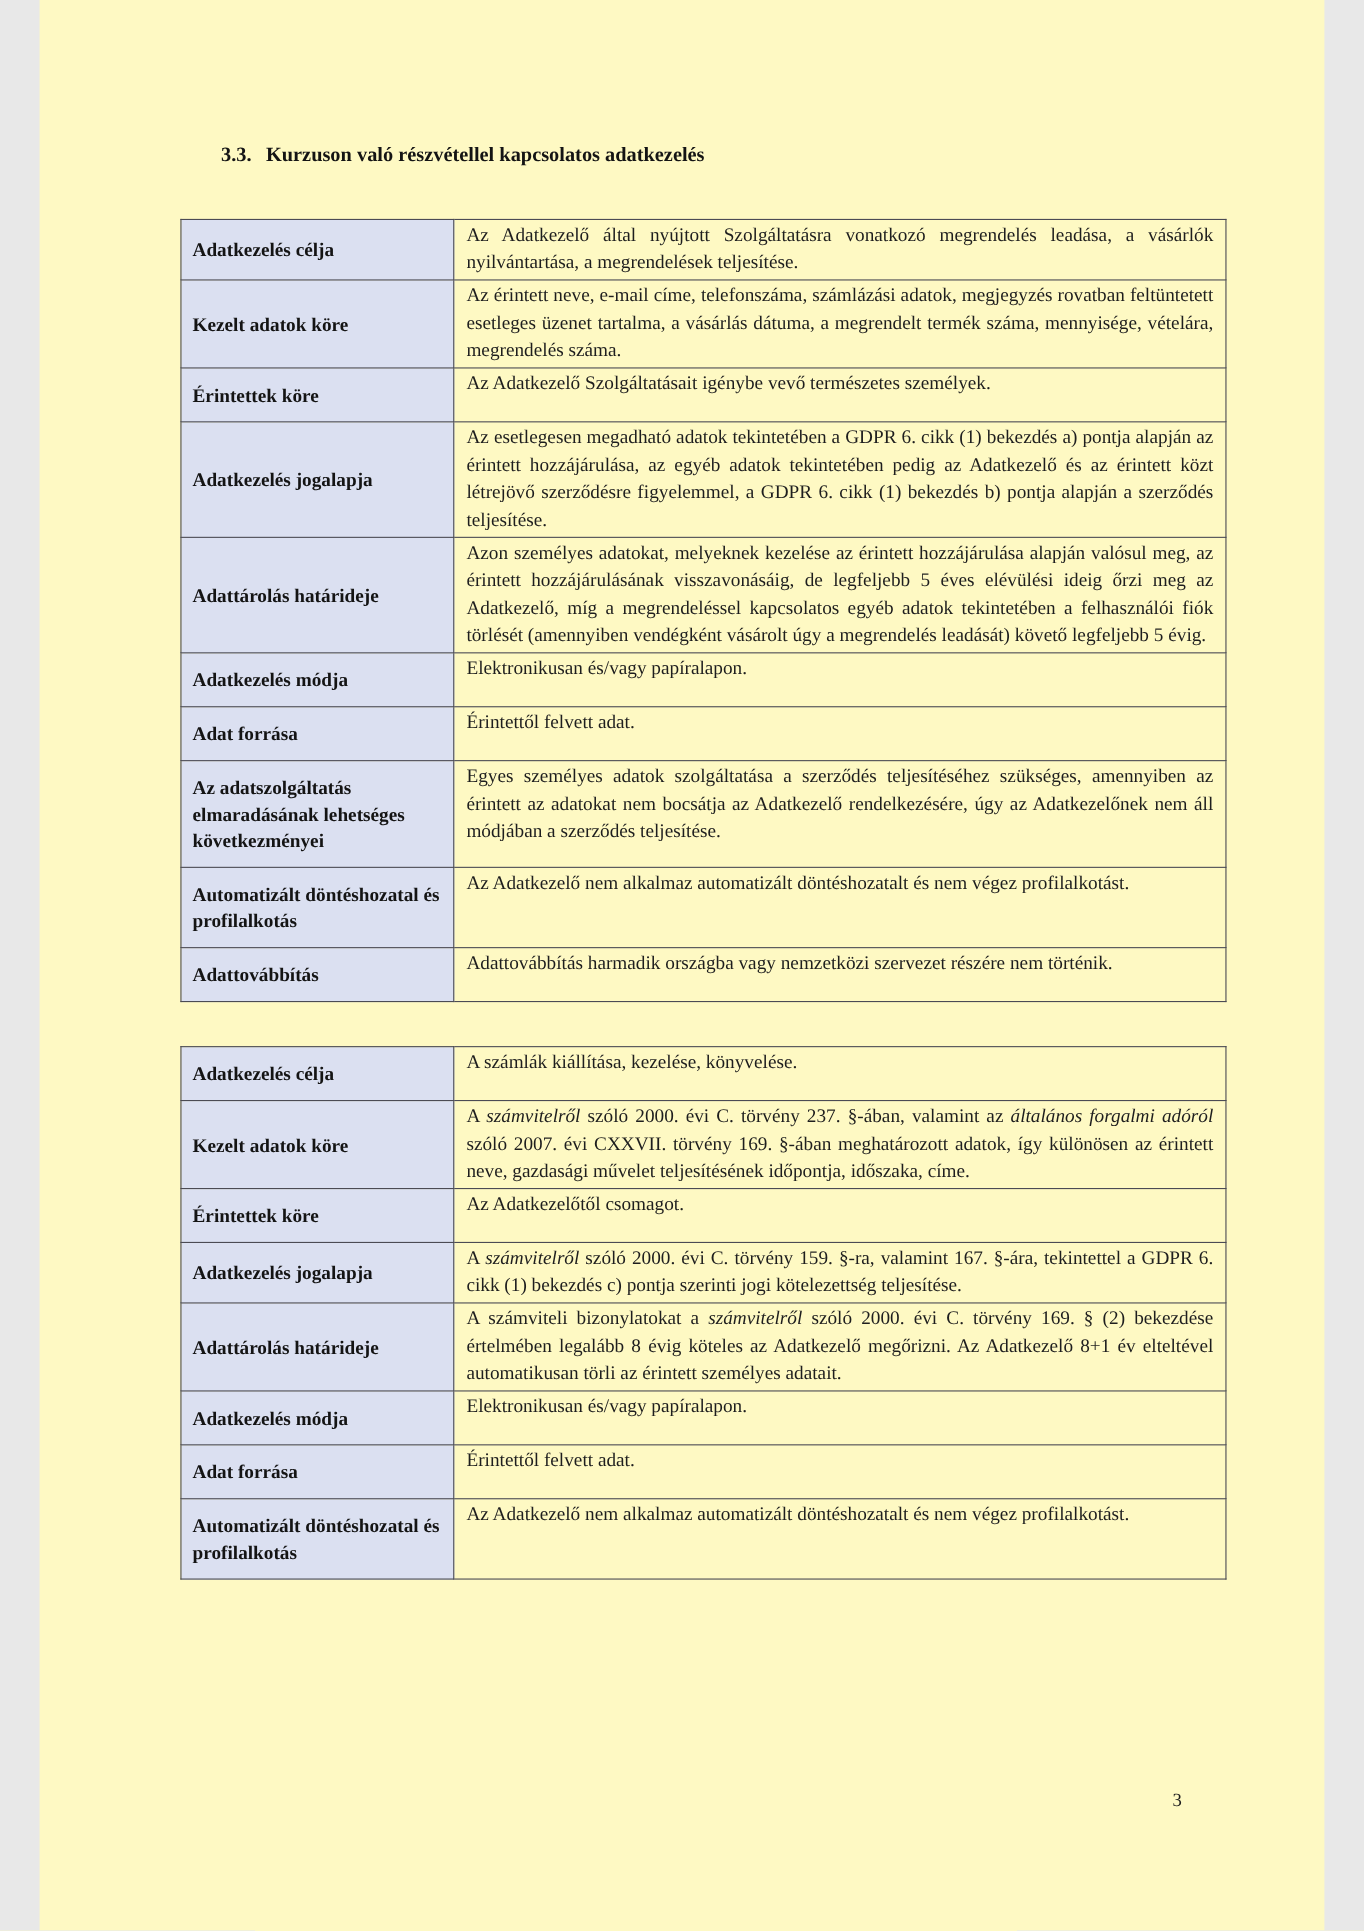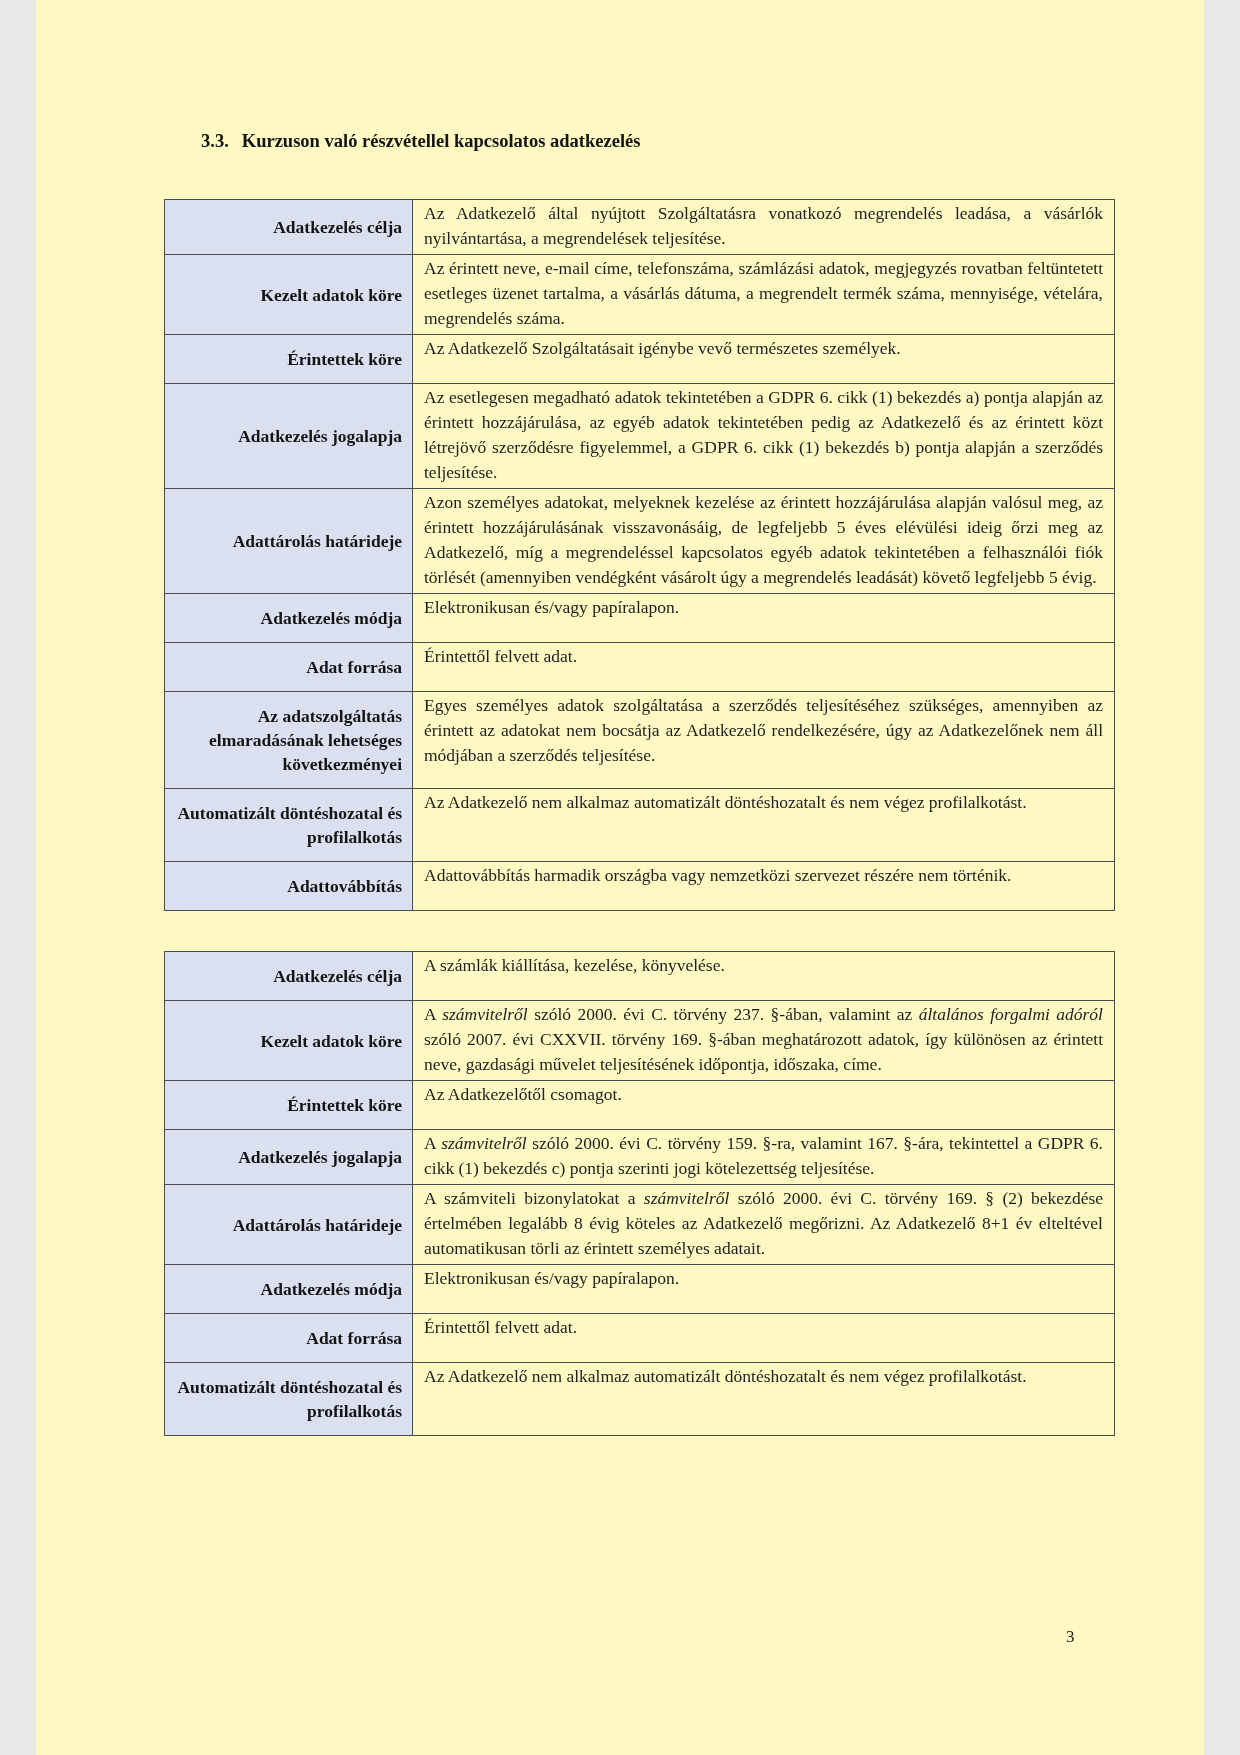--- a/index.html
+++ b/index.html
@@ -38,21 +38,21 @@
   }
   table.gdpr.second { margin-top: 40px; }
   table.gdpr th, table.gdpr td {
     border: 1.8px solid #4b4b54;
   }
   table.gdpr th {
     background: #dbe0f1;
     font-size: 17.5px;
     font-weight: bold;
     line-height: 24px;
-    text-align: right;
+    text-align: left;
     vertical-align: middle;
     padding: 12px 10px;
     color: #141414;
   }
   table.gdpr td {
     font-size: 17.5px;
     line-height: 25px;
     text-align: justify;
     vertical-align: top;
     padding: 1px 11px 3px 11px;

